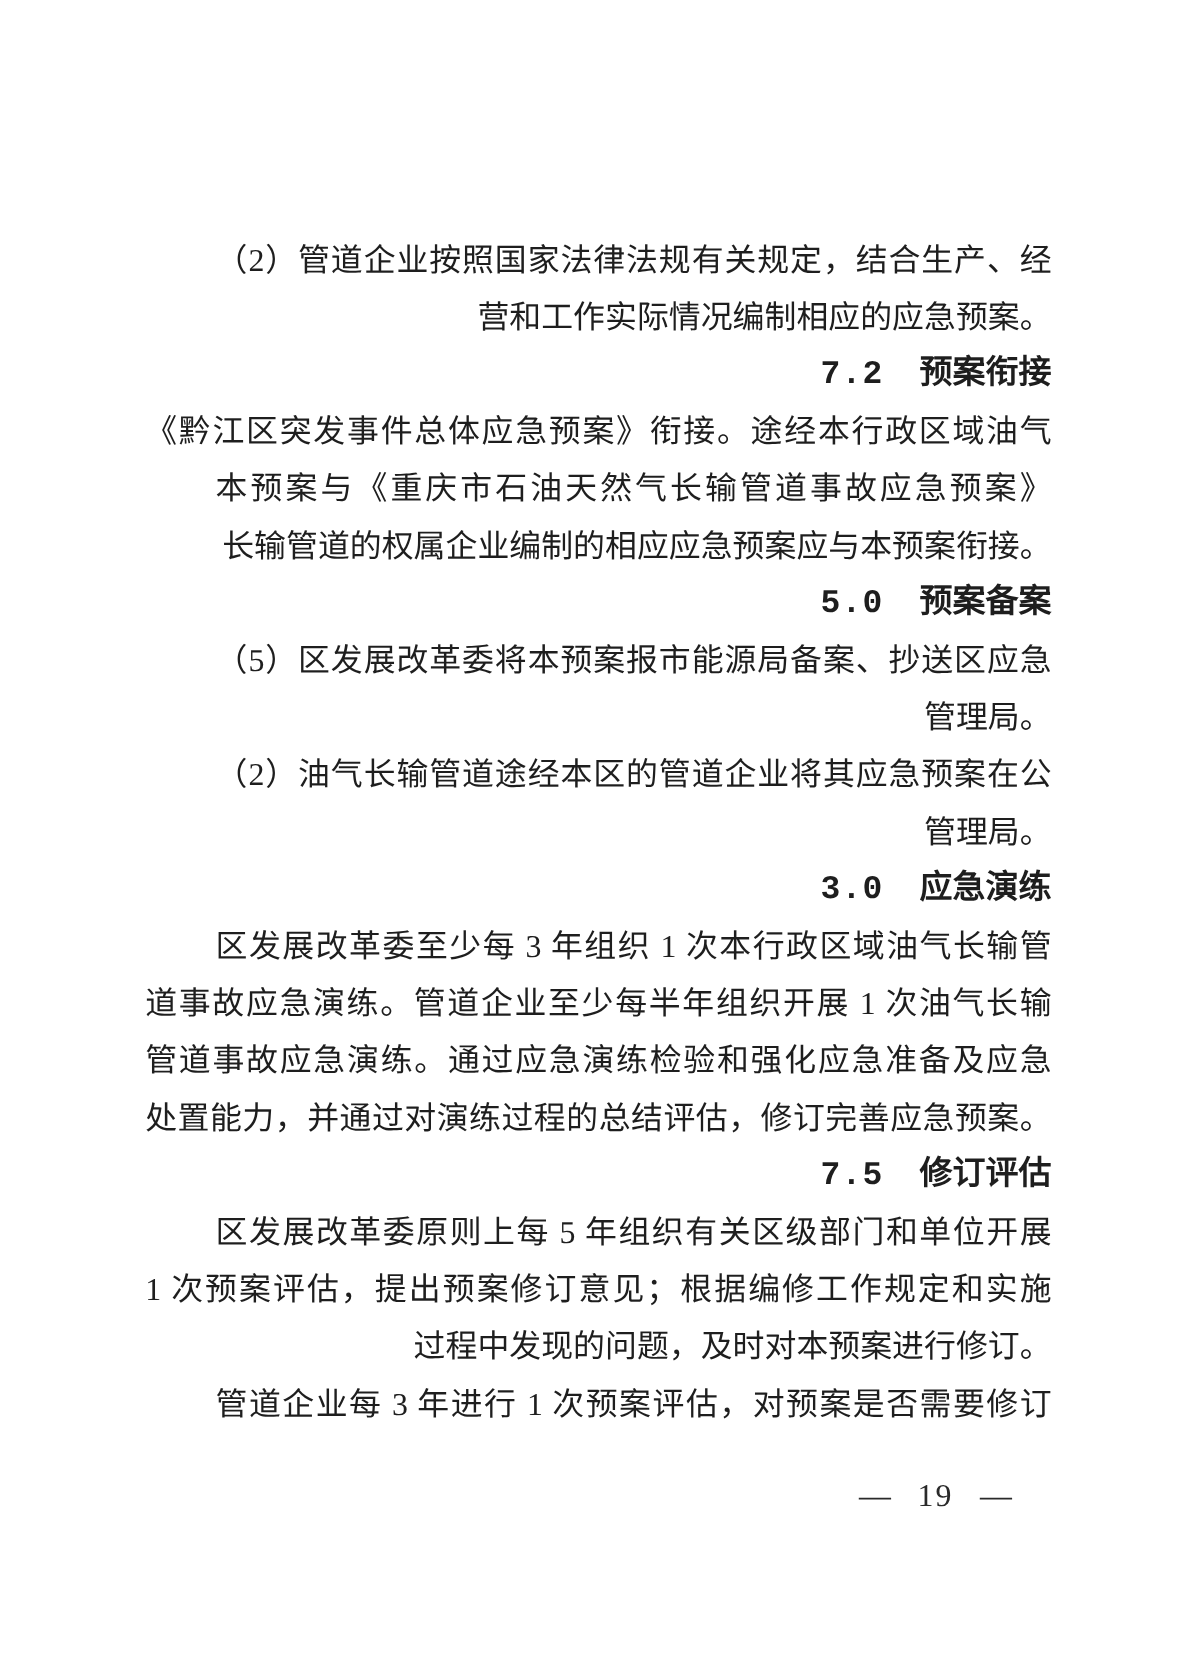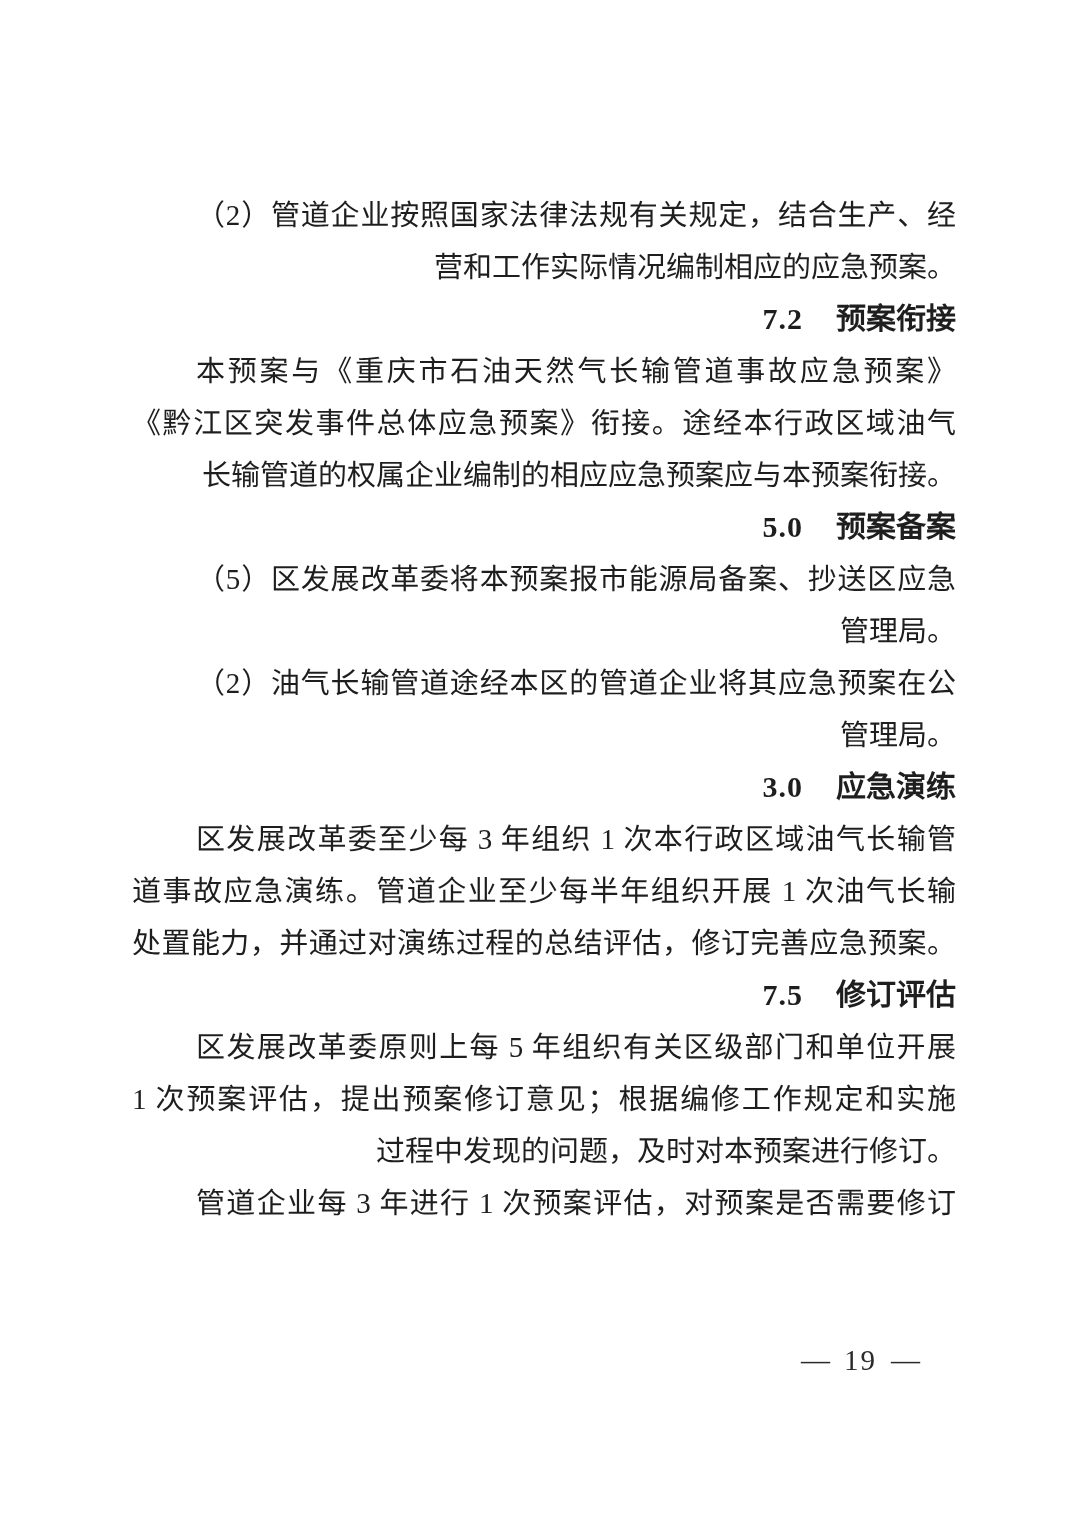--- a/index.html
+++ b/index.html
@@ -8,83 +8,85 @@
     width: 1076px;
     height: 1520px;
     background: #ffffff;
     overflow: hidden;
     font-family: "Liberation Serif", "DejaVu Serif", serif;
     color: #1e1e1e;
   }
   .text-block {
     position: absolute;
     left: 132px;
-    top: 189px;
+    top: 211px;
     width: 824px;
   }
   .line {
     height: 52px;
     line-height: 52px;
     font-size: 29px;
     white-space: nowrap;
     text-align: right;
   }
   .indent { text-indent: 64px; }
   .fill {
     white-space: normal;
     text-align: justify;
     text-align-last: justify;
   }
   .fill.indent { text-indent: 64px; }
   .heading {
     padding-left: 64px;
     font-weight: 600;
     font-size: 30px;
+    font-family: Liberation Mono, monospace;
   }
   .heading .h-num { margin-right: 33px; letter-spacing: 1px; }
   .footer {
     position: absolute;
     top: 1334px;
     right: 156px;
     height: 52px;
     line-height: 52px;
     font-size: 29px;
     color: #2a2a2a;
     display: flex;
     align-items: center;
   }
   .footer .dash { letter-spacing: 0; }
-  .footer .pagenum { margin: 0 14px; letter-spacing: 2px; }
+  .footer .pagenum { margin: 0 24px; letter-spacing: 2px; }
 </style>
 </head>
 <body>
 
 <div class="page">
 
   <div class="text-block">
     <div class="line indent fill">（2）管道企业按照国家法律法规有关规定，结合生产、经</div>
     <div class="line">营和工作实际情况编制相应的应急预案。</div>
 
     <div class="line heading"><span class="h-num">7.2</span><span>预案衔接</span></div>
 
+    <div class="line fill">《黔江区突发事件总体应急预案》衔接。途经本行政区域油气</div>
     <div class="line indent fill">本预案与《重庆市石油天然气长输管道事故应急预案》</div>
-    <div class="line fill">《黔江区突发事件总体应急预案》衔接。途经本行政区域油气</div>
     <div class="line">长输管道的权属企业编制的相应应急预案应与本预案衔接。</div>
 
     <div class="line heading"><span class="h-num">5.0</span><span>预案备案</span></div>
 
     <div class="line indent fill">（5）区发展改革委将本预案报市能源局备案、抄送区应急</div>
     <div class="line">管理局。</div>
     <div class="line indent fill">（2）油气长输管道途经本区的管道企业将其应急预案在公</div>
     <div class="line">管理局。</div>
 
     <div class="line heading"><span class="h-num">3.0</span><span>应急演练</span></div>
 
     <div class="line indent fill">区发展改革委至少每 3 年组织 1 次本行政区域油气长输管</div>
     <div class="line fill">道事故应急演练。管道企业至少每半年组织开展 1 次油气长输</div>
+    <div class="line fill">管道事故应急演练。通过应急演练检验和强化应急准备及应急</div>
     <div class="line fill">处置能力，并通过对演练过程的总结评估，修订完善应急预案。</div>
 
     <div class="line heading"><span class="h-num">7.5</span><span>修订评估</span></div>
 
     <div class="line indent fill">区发展改革委原则上每 5 年组织有关区级部门和单位开展</div>
     <div class="line fill">1 次预案评估，提出预案修订意见；根据编修工作规定和实施</div>
     <div class="line">过程中发现的问题，及时对本预案进行修订。</div>
     <div class="line indent fill">管道企业每 3 年进行 1 次预案评估，对预案是否需要修订</div>
   </div>
 

